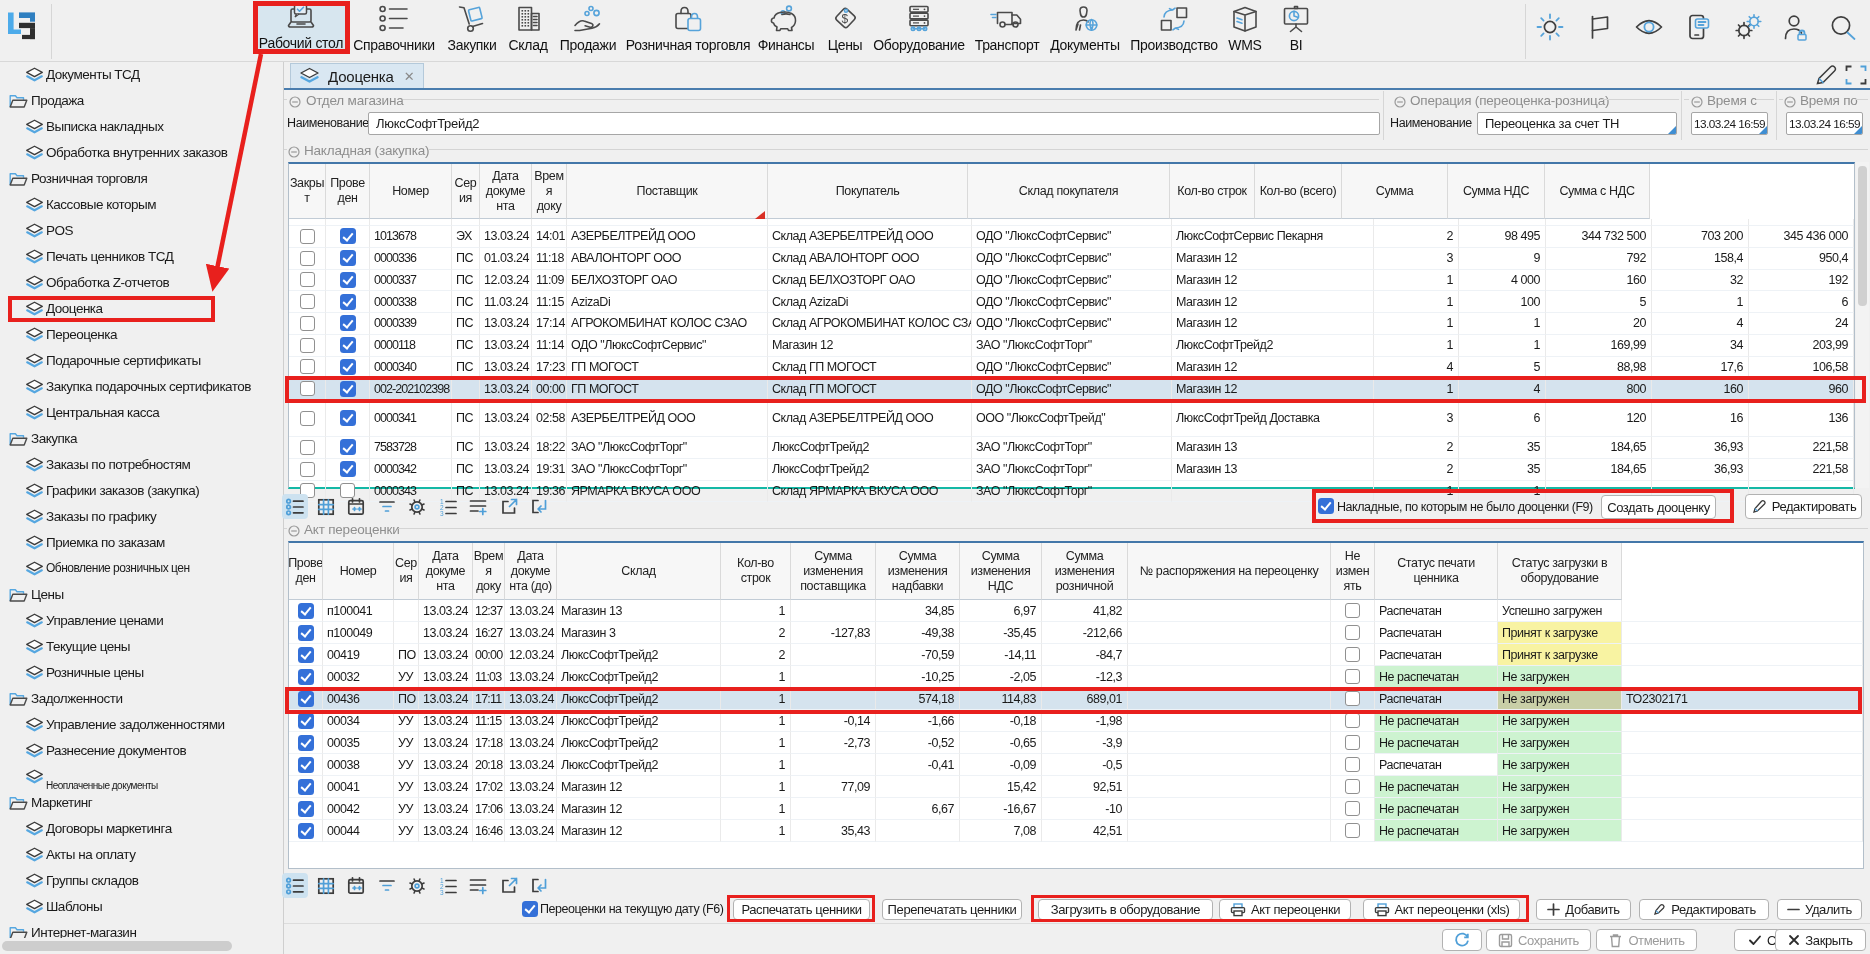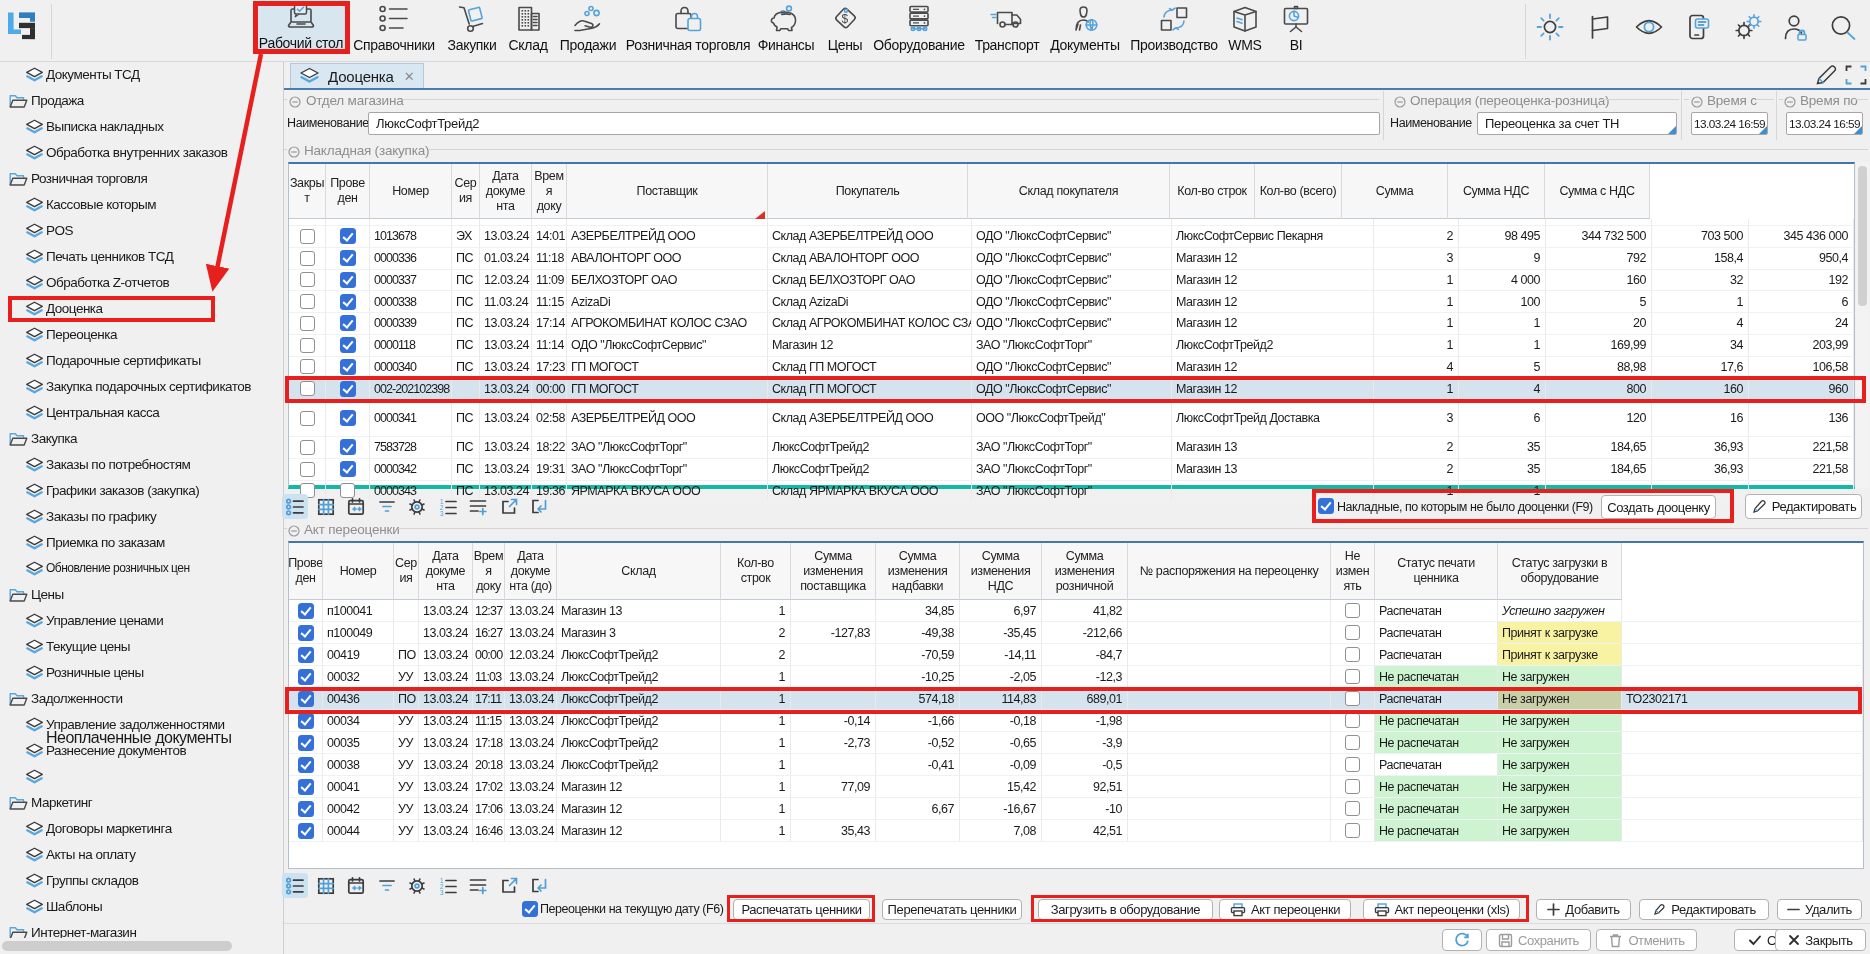--- a/index.html
+++ b/index.html
@@ -419,21 +419,21 @@
     <div class="a" style="left:46px;top:655.0px;font-size:13.5px;letter-spacing:-0.5px;white-space:nowrap">Управление задолженностями</div>
     <div class="a" style="left:25px;top:681.0px"><svg width="19" height="17" viewBox="0 0 19 17" style="">
         <path d="M9.5 1.2 L17.3 5.4 L9.5 9.6 L1.7 5.4 Z" fill="#fdfdfd" stroke="#3a3a3a" stroke-width="1.3" stroke-linejoin="round"></path>
         <path d="M2.2 9.3 L9.5 13.3 L16.8 9.3" fill="none" stroke="#56a7e0" stroke-width="2.2" stroke-linejoin="round" stroke-linecap="round"></path>
       </svg></div>
     <div class="a" style="left:46px;top:681.0px;font-size:13.5px;letter-spacing:-0.5px;white-space:nowrap">Разнесение документов</div>
     <div class="a" style="left:25px;top:707.0px"><svg width="19" height="17" viewBox="0 0 19 17" style="">
         <path d="M9.5 1.2 L17.3 5.4 L9.5 9.6 L1.7 5.4 Z" fill="#fdfdfd" stroke="#3a3a3a" stroke-width="1.3" stroke-linejoin="round"></path>
         <path d="M2.2 9.3 L9.5 13.3 L16.8 9.3" fill="none" stroke="#56a7e0" stroke-width="2.2" stroke-linejoin="round" stroke-linecap="round"></path>
       </svg></div>
-    <div class="a" style="left:46px;top:667px;font-size:16px;letter-spacing:-0.5px;white-space:nowrap">Неоплаченные документы</div>
+    <div class="a" style="left:46px;top:718px;font-size:10px;letter-spacing:-0.5px;white-space:nowrap">Неоплаченные документы</div>
     <div class="a" style="left:9px;top:734.0px"><svg width="19" height="15" viewBox="0 0 19 15" style="">
         <path d="M1.2 13 V1.8 H6.4 L8 3.8 H14.5 V5.8" fill="none" stroke="#56a7e0" stroke-width="1.4" stroke-linejoin="round"></path>
         <path d="M1.2 13 L3.8 6.2 H17.8 L15.2 13 Z" fill="none" stroke="#4a4a4a" stroke-width="1.4" stroke-linejoin="round"></path>
       </svg></div>
     <div class="a" style="left:31px;top:733.0px;font-size:13.5px;letter-spacing:-0.5px;white-space:nowrap">Маркетинг</div>
     <div class="a" style="left:25px;top:759.0px"><svg width="19" height="17" viewBox="0 0 19 17" style="">
         <path d="M9.5 1.2 L17.3 5.4 L9.5 9.6 L1.7 5.4 Z" fill="#fdfdfd" stroke="#3a3a3a" stroke-width="1.3" stroke-linejoin="round"></path>
         <path d="M2.2 9.3 L9.5 13.3 L16.8 9.3" fill="none" stroke="#56a7e0" stroke-width="2.2" stroke-linejoin="round" stroke-linecap="round"></path>
       </svg></div>
     <div class="a" style="left:46px;top:759.0px;font-size:13.5px;letter-spacing:-0.5px;white-space:nowrap">Договоры маркетинга</div>
@@ -515,21 +515,21 @@
 <div class="gline" style="left:1779px;top:99px;width:4px"></div>
 <div class="gline" style="left:1855px;top:99px;width:13px"></div>
 <div class="inp" style="left:1786px;top:112px;width:77px;height:23px;font-size:11.8px;padding:0 2px;letter-spacing:-0.55px">13.03.24 16:59<div class="ddc"></div></div>
 <div class="a" style="left:288px;top:144px"><svg width="12" height="12" viewBox="0 0 12 12" style="">
       <circle cx="6" cy="6" r="5" fill="none" stroke="#9a9a9a" stroke-width="1.2"></circle>
       <path d="M3.2 6 h5.6" stroke="#9a9a9a" stroke-width="1.2"></path>
     </svg></div>
 <div class="a grp" style="left:304px;top:143px">Накладная (закупка)</div>
 <div class="gline" style="left:428px;top:149px;width:1440px"></div>
 <div class="gline" style="left:284px;top:149px;width:3px"></div>
-<div class="tbl" style="left:288px;top:162px;width:1567px;height:327px;border-bottom:4px solid #14b8a6">
+<div class="tbl" style="left:288px;top:162px;width:1567px;height:327px;border-bottom:2px solid #14b8a6">
     <div class="hrow" style="height:55px">
       <div class="h" style="width:37px">Закры<br>т</div>
       <div class="h" style="width:44px">Прове<br>ден</div>
       <div class="h" style="width:82px">Номер</div>
       <div class="h" style="width:28px">Сер<br>ия</div>
       <div class="h" style="width:52px">Дата<br>докуме<br>нта</div>
       <div class="h" style="width:35px">Врем<br>я<br>доку</div>
       <div class="h" style="width:201px">Поставщик</div>
       <div class="h" style="width:200px">Покупатель</div>
       <div class="h" style="width:202px">Склад покупателя</div>
@@ -567,21 +567,21 @@
       <div class="c" style="width:28px">ЭХ</div>
       <div class="c" style="width:52px">13.03.24</div>
       <div class="c" style="width:35px">14:01</div>
       <div class="c" style="width:201px">АЗЕРБЕЛТРЕЙД ООО</div>
       <div class="c" style="width:204px">Склад АЗЕРБЕЛТРЕЙД ООО</div>
       <div class="c" style="width:200px">ОДО "ЛюксСофтСервис"</div>
       <div class="c" style="width:202px">ЛюксСофтСервис Пекарня</div>
       <div class="c num" style="width:85px">2</div>
       <div class="c num" style="width:87px">98 495</div>
       <div class="c num" style="width:106px">344 732 500</div>
-      <div class="c num" style="width:97px">703 500</div>
+      <div class="c num" style="width:97px">703 200</div>
       <div class="c num" style="width:105px">345 436 000</div>
     </div>
     <div class="r" style="height:21.75px">
       <div class="c ctr" style="width:37px">
         <div class="cb"></div>
       </div>
       <div class="c ctr" style="width:44px">
         <div class="cbc"></div>
       </div>
       <div class="c fit" style="width:82px">0000336</div>
@@ -911,21 +911,21 @@
       <div class="c num" style="width:70px">1</div>
       <div class="c num" style="width:85px"></div>
       <div class="c num" style="width:84px">34,85</div>
       <div class="c num" style="width:82px">6,97</div>
       <div class="c num" style="width:86px">41,82</div>
       <div class="c" style="width:203px"></div>
       <div class="c ctr" style="width:44px">
         <div class="cb"></div>
       </div>
       <div class="c" style="width:123px;">Распечатан</div>
-      <div class="c" style="width:124px;font-style:italic;">Успешно загружен</div>
+      <div class="c" style="width:124px;">Успешно загружен</div>
       <div class="c" style="width:241px"></div>
     </div>
     <div class="r" style="height:22px">
       <div class="c ctr" style="width:34px">
         <div class="cbc"></div>
       </div>
       <div class="c" style="width:71px">п100049</div>
       <div class="c" style="width:25px"></div>
       <div class="c" style="width:54px">13.03.24</div>
       <div class="c t2t" style="width:32px">16:27</div>

